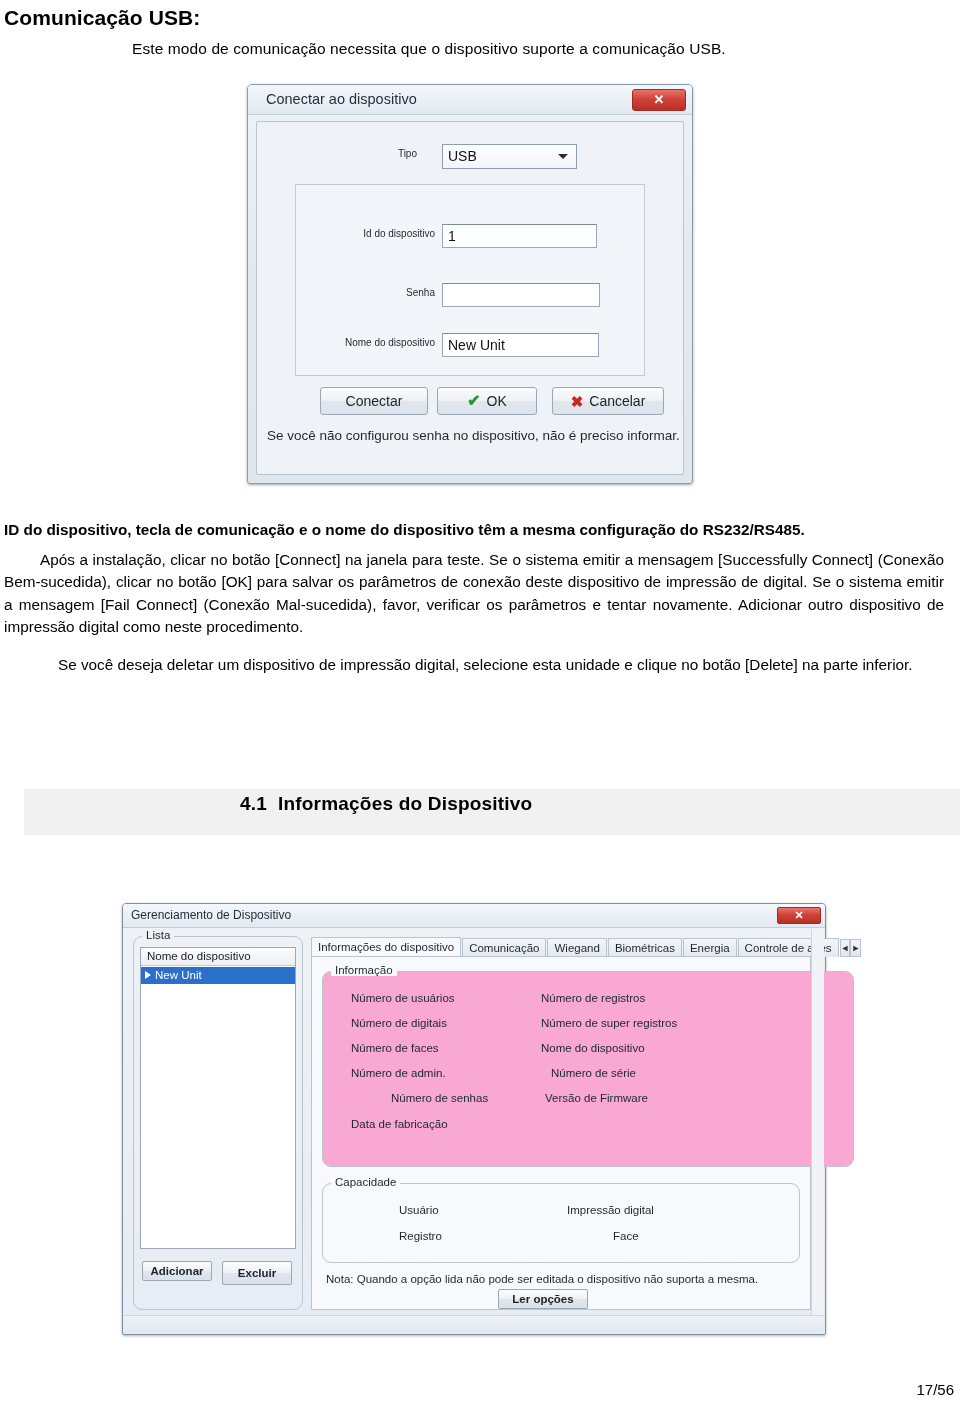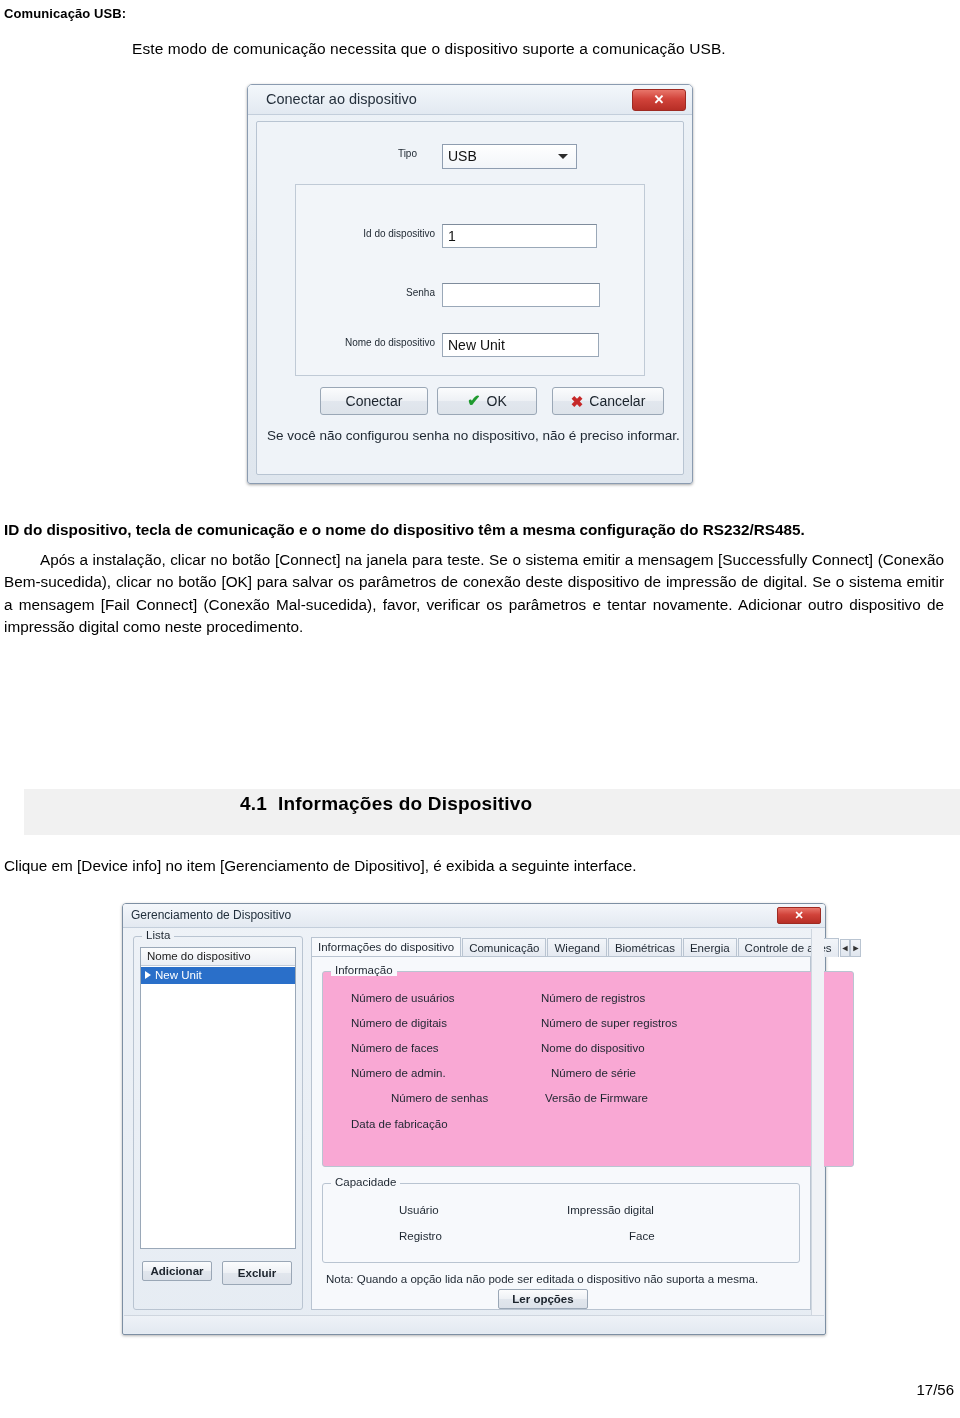--- a/index.html
+++ b/index.html
@@ -12,21 +12,21 @@
     color: #000;
     position: relative;
     overflow: hidden;
   }
 
   .page { position: relative; width: 960px; height: 1418px; padding: 0; }
 
   .heading-usb {
     position: absolute;
     left: 4px; top: 6px;
-    font-size: 13px;
+    font-size: 21px;
     font-weight: bold;
     letter-spacing: 0.1px;
   }
 
   .intro-line {
     position: absolute;
     left: 132px; top: 40px;
     font-size: 15.5px;
     letter-spacing: 0.1px;
   }
@@ -183,21 +183,21 @@
     position: absolute; right: 4px; top: 3px;
     width: 44px; height: 17px;
     border-radius: 2px;
     background: linear-gradient(180deg,#e8756a 0%, #d1433a 45%, #b72e26 100%);
     border: 1px solid #9e2a22;
     color: #fff; font-size: 11px; text-align: center; line-height: 15px; font-weight: bold;
   }
   .group {
     position: absolute;
     border: 1px solid #b9c4d1;
-    border-radius: 3px;
+    border-radius: 9px;
   }
   .group > .cap {
     position: absolute;
     top: -8px; left: 8px;
     background: #eef2f7;
     padding: 0 4px;
     font-size: 11.5px;
     color: #1d2630;
   }
   .listbox {
@@ -333,27 +333,27 @@
 
         <div class="note-line" style="left:10px; top:306px;">Se você não configurou senha no dispositivo, não é preciso informar.</div>
       </div>
     </div>
   </div>
 
   <div class="para" style="top:519px; width:940px;">
     <b>ID do dispositivo, tecla de comunicação e o nome do dispositivo têm a mesma configuração do RS232/RS485.</b>
   </div>
   <div class="para" style="top:549px; width:940px; text-indent:36px;">Após a instalação, clicar no botão [Connect] na janela para teste. Se o sistema emitir a mensagem [Successfully Connect] (Conexão Bem-sucedida), clicar no botão [OK] para salvar os parâmetros de conexão deste dispositivo de impressão de digital. Se o sistema emitir a mensagem [Fail Connect] (Conexão Mal-sucedida), favor, verificar os parâmetros e tentar novamente. Adicionar outro dispositivo de impressão digital como neste procedimento.</div>
+  <div class="para" style="top:654px; width:940px; text-indent:54px;">Se você deseja deletar um dispositivo de impressão digital, selecione esta unidade e clique no botão [Delete] na parte inferior.</div>
 
   <div class="sec-bar"></div>
   <div class="sec-title">
     <span>4.1</span>&nbsp;&nbsp;<span>Informações do Dispositivo</span>
   </div>
 
-  <div class="clique-line">Clique em [Device info] no item [Gerenciamento de Dipositivo], é exibida a seguinte interface.</div>
 
   <div class="dlg2-wrap">
     <div class="dlg2">
       <div class="dlg2-title">
         <span>Gerenciamento de Dispositivo</span>
         <div class="winbtn-close2">✕</div>
       </div>
 
       <div class="group" style="left:10px; top:32px; width:170px; height:374px;">
         <div class="cap">Lista</div>
@@ -400,21 +400,21 @@
           <div class="ftxt" style="left:218px; top:70px;">Nome do dispositivo</div>
           <div class="ftxt" style="left:228px; top:95px;">Número de série</div>
           <div class="ftxt" style="left:222px; top:120px;">Versão de Firmware</div>
         </div>
 
         <div class="group" style="left:10px; top:226px; width:478px; height:80px; background:#f7f9fc;">
           <div class="cap" style="background:#f7f9fc;">Capacidade</div>
           <div class="ftxt" style="left:76px; top:20px;">Usuário</div>
           <div class="ftxt" style="left:76px; top:46px;">Registro</div>
           <div class="ftxt" style="left:244px; top:20px;">Impressão digital</div>
-          <div class="ftxt" style="left:290px; top:46px;margin-left:16px;">Face</div>
+          <div class="ftxt" style="left:290px; top:46px;">Face</div>
         </div>
 
         <div class="ftxt" style="left:14px; top:316px;">Nota: Quando a opção lida não pode ser editada o dispositivo não suporta a mesma.</div>
 
         <div class="sbtn" style="left:186px; top:332px; width:90px; height:20px;">
           <span>Ler opções</span>
         </div>
       </div>
 
       <div class="scroll-v" style="right:1px; top:25px; bottom:19px;"></div>

